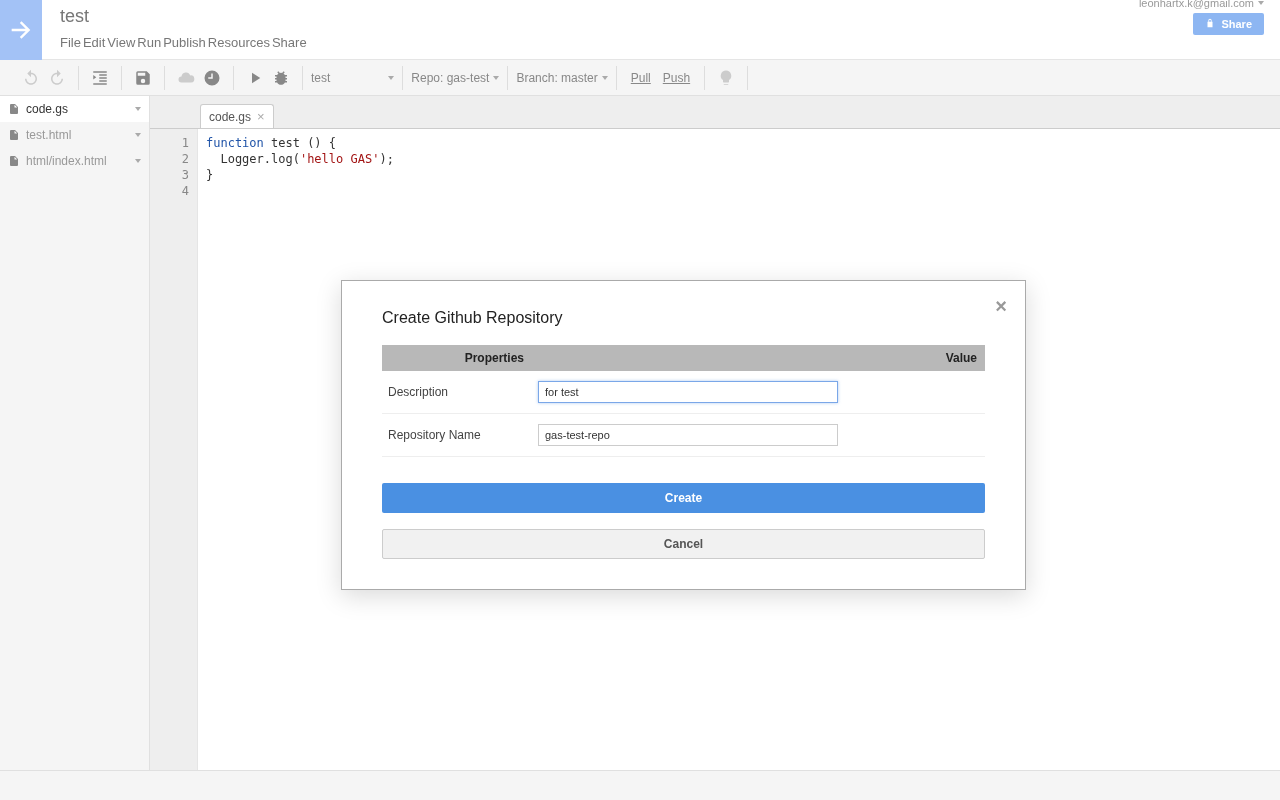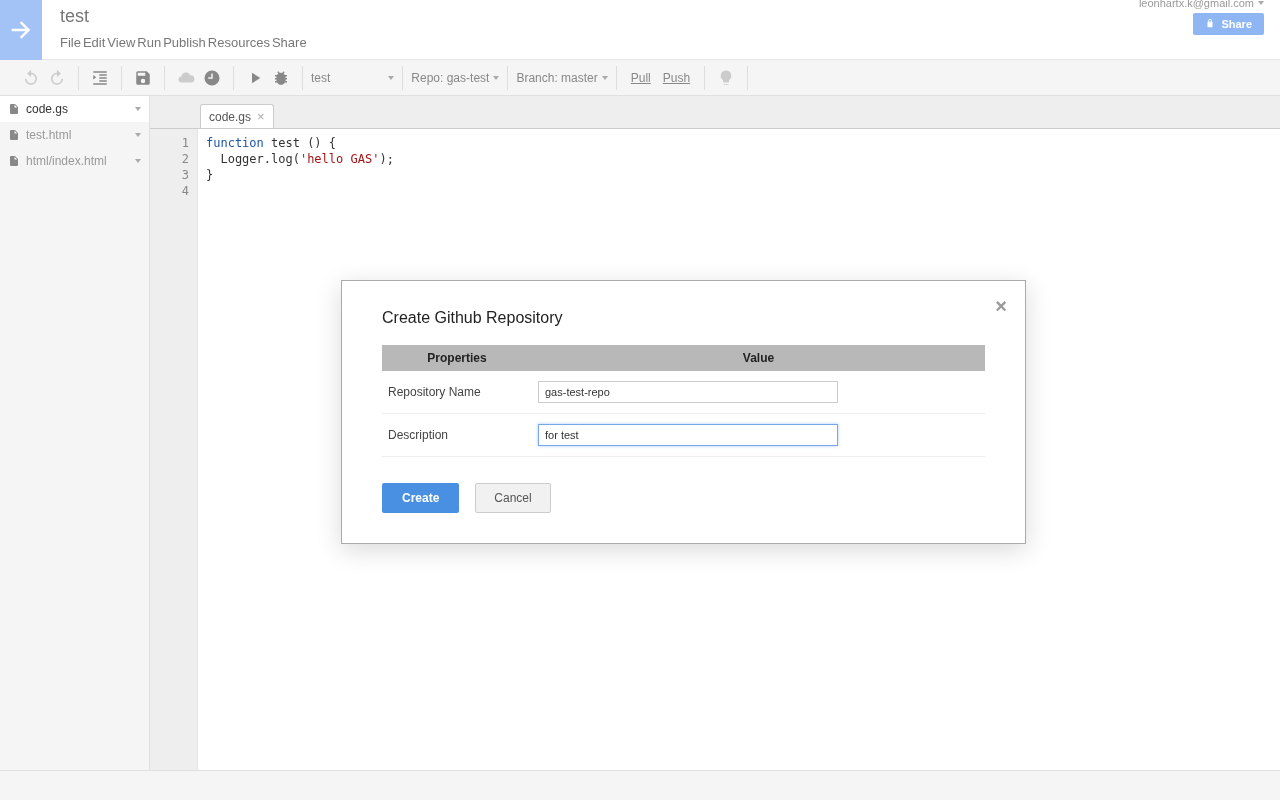--- a/index.html
+++ b/index.html
@@ -49,28 +49,28 @@
 .str { color: #a31515; }
 
 
 .footer { height: 30px; background: #f5f5f5; border-top: 1px solid #e0e0e0; }
 
 
 .dialog { position: absolute; left: 341px; top: 280px; width: 685px; background: #fff; border: 1px solid #aaa; box-shadow: 0 6px 24px rgba(0,0,0,0.15); padding: 28px 40px 30px 40px; }
 .dialog-close { position: absolute; top: 14px; right: 18px; color: #999; font-size: 20px; cursor: pointer; font-weight: bold; }
 .dialog-title { font-size: 16px; color: #222; margin-bottom: 18px; }
 .prop-table { width: 100%; border-collapse: collapse; }
-.prop-table thead th { background: #b8b8b8; color: #222; text-align: center; font-weight: bold; font-size: 12px; padding: 6px 8px; }
+.prop-table thead th { background: #b8b8b8; color: #222; text-align: right; font-weight: bold; font-size: 12px; padding: 6px 8px; }
 .prop-table tbody td { padding: 10px 6px; font-size: 12px; color: #444; border-bottom: 1px solid #eee; vertical-align: middle; }
 .prop-table tbody td:first-child { width: 150px; }
 .prop-input { width: 300px; border: 1px solid #ccc; padding: 4px 6px; font-size: 11px; color: #333; }
 .prop-input.focused { border-color: #7aa7e8; box-shadow: 0 0 3px rgba(122,167,232,0.6); outline: none; }
-.dialog-buttons { margin-top: 26px; display: flex; gap: 16px; }
+.dialog-buttons { margin-top: 26px; display: flex; gap: 16px; flex-direction: column; }
 .btn-create { background: #4a90e2; color: #fff; border: none; padding: 8px 20px; font-size: 12px; font-weight: bold; border-radius: 2px; cursor: pointer; }
-.btn-cancel { background: #f1f1f1; color: #555; border: 1px solid #ccc; padding: 7px 18px; font-size: 12px; font-weight: normal; border-radius: 2px; cursor: pointer; }
+.btn-cancel { background: #f1f1f1; color: #555; border: 1px solid #ccc; padding: 7px 18px; font-size: 12px; font-weight: bold; border-radius: 2px; cursor: pointer; }
 
 .lock-icon { width: 10px; height: 10px; fill: #fff; }
 </style>
 </head>
 <body>
 
 <div class="header">
   <div class="logo-box">
     <svg viewBox="0 0 24 24">
         <path d="M4 11h12l-5-5 1.4-1.4L20 12l-7.6 7.4L11 18l5-5H4z"></path>
@@ -230,26 +230,26 @@
   <div class="dialog-title">Create Github Repository</div>
   <table class="prop-table">
     <thead>
       <tr>
         <th>Properties</th>
         <th>Value</th>
       </tr>
     </thead>
     <tbody>
       <tr>
+        <td>Description</td>
+        <td><input class="prop-input focused" value="for test" style=""></td>
+      </tr>
+      <tr>
         <td>Repository Name</td>
         <td><input class="prop-input" value="gas-test-repo" style=""></td>
-      </tr>
-      <tr>
-        <td>Description</td>
-        <td><input class="prop-input focused" value="for test" style=""></td>
       </tr>
     </tbody>
   </table>
   <div class="dialog-buttons">
     <button class="btn-create">Create</button>
     <button class="btn-cancel">Cancel</button>
   </div>
 </div>
 
 </body></html>

